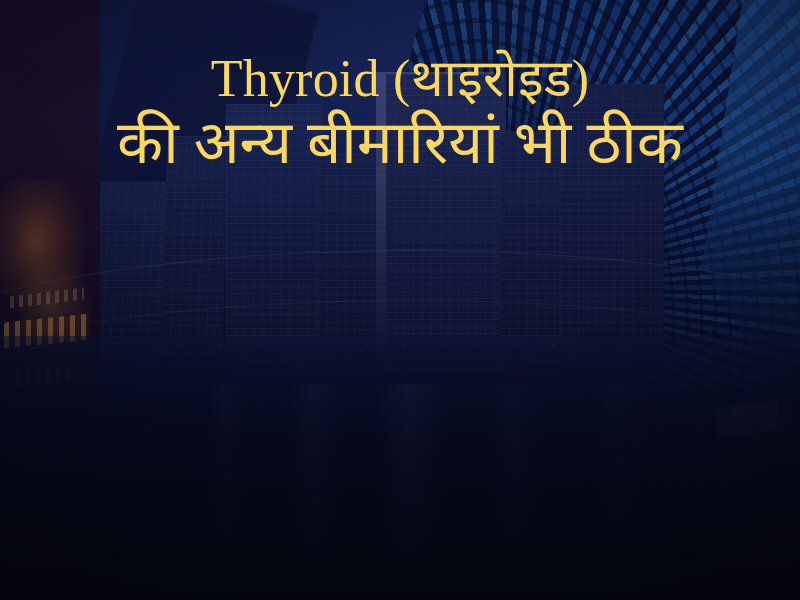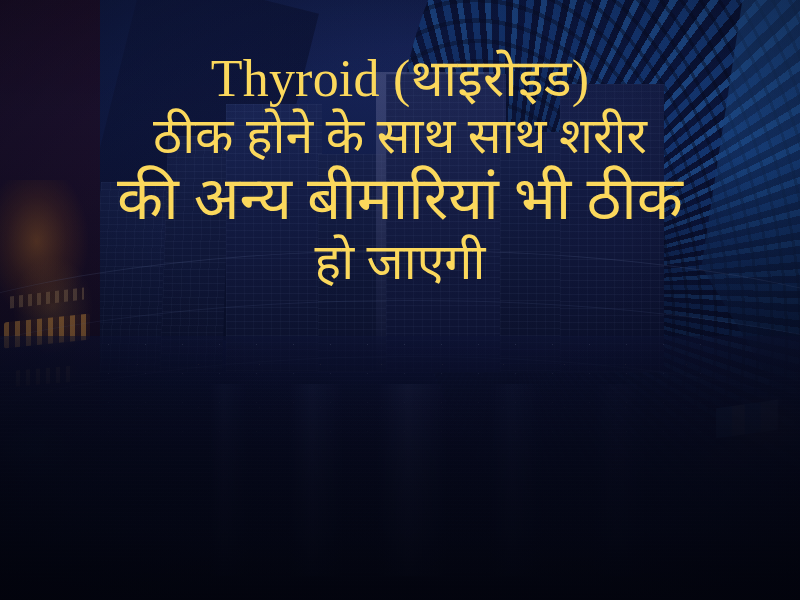--- a/index.html
+++ b/index.html
@@ -389,18 +389,16 @@
     <div class="water"></div>
     <div class="reflections"></div>
     <div class="ripples"></div>
 
     <div class="tint"></div>
     <div class="vignette"></div>
   </div>
 
   <div class="headline" style="color: rgb(251, 216, 92);">
     <span class="line line-1">Thyroid (थाइरोइड)</span>
-    <span class="line line-2 deva">ठीक होने के साथ साथ शरीर</span>
     <span class="line line-3 deva">की अन्य बीमारियां भी ठीक</span>
-    <span class="line line-4 deva">हो जाएगी</span>
   </div>
 
 </div>
 
 </body></html>

